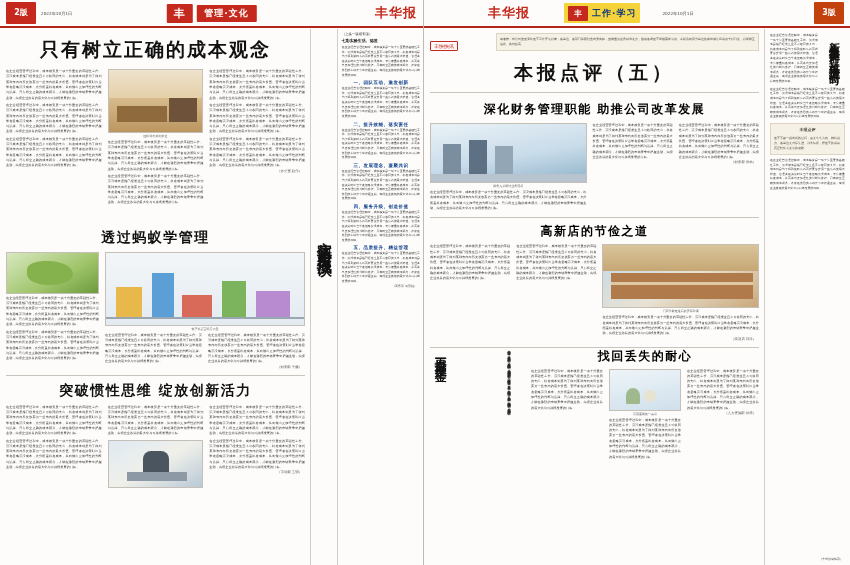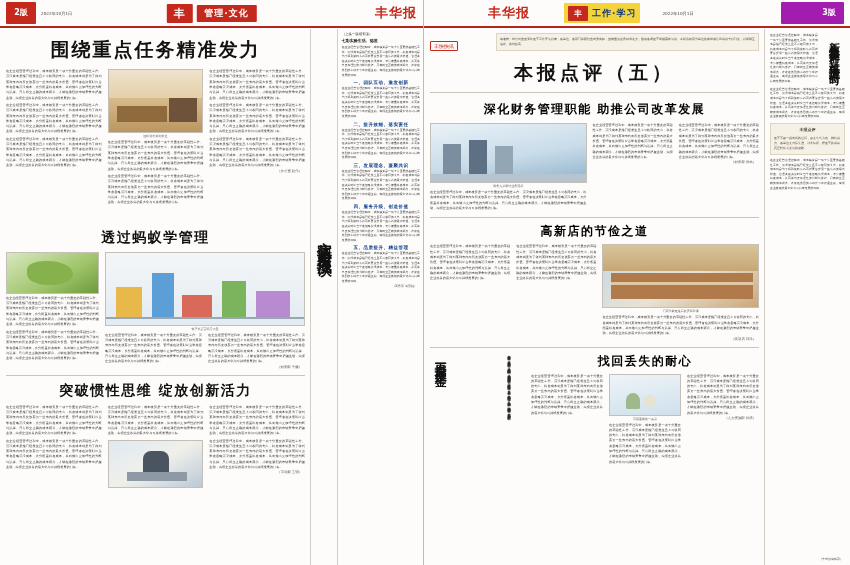--- a/index.html
+++ b/index.html
@@ -47,21 +47,21 @@
     position:relative;
   }
   .pagebadge{
     width:30px;height:22px;background:#c5281c;color:#fff;
     display:flex;align-items:center;justify-content:center;
     font-family:"DejaVu Sans","Liberation Sans",sans-serif;
     font-size:8px;font-weight:bold;line-height:1.05;
     border-radius:1px;text-align:center;
     letter-spacing:0;
   }
-  .pagebadge.red-right{background:#a21caf;padding-left:33px;}
+  .pagebadge.red-right{background:#c2410c;}
   .mast-date{font-size:4.2px;color:#444;margin-left:5px;white-space:nowrap;}
   .mast-center{
     position:absolute;left:50%;transform:translateX(-50%);
     display:flex;align-items:center;gap:4px;
   }
   .logo-box{
     width:26px;height:19px;background:#c5281c;
     display:flex;align-items:center;justify-content:center;
     color:#fff;font-size:11px;font-weight:bold;
     border-radius:1px;
@@ -144,21 +144,21 @@
       </div>
       <div class="mast-right">
         <div class="paper-name">丰华报</div>
       </div>
     </div>
 
     <div style="position:absolute;left:0;top:29px;width:424px;height:536px;display:flex;">
 
       <div style="width:310px;padding:4px 5px 4px 6px;box-sizing:border-box;">
 
-        <div class="h1 h-main" style="padding:4px 0 6px;">围绕重点任务精准发力</div>
+        <div class="h1 h-main" style="padding:4px 0 6px;">只有树立正确的成本观念</div>
 
         <div style="display:flex;gap:6px;">
           <div style="width:98px;">
             <div class="fake-text">在企业经营管理过程中，成本核算是一项十分重要的基础性工作。沉没成本是指已经发生且不可收回的支出，机会成本则是为了得到某种东西而所要放弃另一些东西的最大价值。管理者在决策时应当学会忽略沉没成本，充分衡量机会成本，从而做出更加理性的判断与选择。只有树立正确的成本观念，才能在激烈的市场竞争中把握主动，实现企业效益的最大化与可持续发展的目标。</div>
             <div class="fake-text" style="margin-top:2px;">在企业经营管理过程中，成本核算是一项十分重要的基础性工作。沉没成本是指已经发生且不可收回的支出，机会成本则是为了得到某种东西而所要放弃另一些东西的最大价值。管理者在决策时应当学会忽略沉没成本，充分衡量机会成本，从而做出更加理性的判断与选择。只有树立正确的成本观念，才能在激烈的市场竞争中把握主动，实现企业效益的最大化与可持续发展的目标。</div>
             <div class="fake-text" style="margin-top:2px;">在企业经营管理过程中，成本核算是一项十分重要的基础性工作。沉没成本是指已经发生且不可收回的支出，机会成本则是为了得到某种东西而所要放弃另一些东西的最大价值。管理者在决策时应当学会忽略沉没成本，充分衡量机会成本，从而做出更加理性的判断与选择。只有树立正确的成本观念，才能在激烈的市场竞争中把握主动，实现企业效益的最大化与可持续发展的目标。</div>
           </div>
           <div style="width:98px;">
             <div class="photo grad-d" style="height:62px;">
               <div class="sky" style="background:linear-gradient(180deg,#efe3cd,#e4cfa8);"></div>
@@ -311,21 +311,21 @@
               <div style="position:absolute;left:8px;bottom:8px;width:142px;height:26px;background:#b07a4a;"></div>
               <div style="position:absolute;left:8px;bottom:22px;width:142px;height:3px;background:#e0c9a2;"></div>
             </div>
             <div class="cap">门店节能改造后的卖场环境</div>
             <div class="fake-text" style="margin-top:2px;">在企业经营管理过程中，成本核算是一项十分重要的基础性工作。沉没成本是指已经发生且不可收回的支出，机会成本则是为了得到某种东西而所要放弃另一些东西的最大价值。管理者在决策时应当学会忽略沉没成本，充分衡量机会成本，从而做出更加理性的判断与选择。只有树立正确的成本观念，才能在激烈的市场竞争中把握主动，实现企业效益的最大化与可持续发展的目标。</div>
             <div class="byline">（高新店  刘洋）</div>
           </div>
         </div>
 
         <div class="rule" style="margin:6px 0 0;"></div>
-        <div style="display:flex;gap:20px;margin-top:5px;">
+        <div style="display:flex;gap:20px;">
           <div style="width:30px;display:flex;justify-content:center;">
             <div class="vhead sm">再掘一尺便是金</div>
           </div>
           <div style="width:60px;" class="vtext">在企业经营管理过程中，成本核算是一项十分重要的基础性工作。沉没成本是指已经发生且不可收回的支出，机会成本则是为了得到某种东西而所要放弃另一些东西的最大价值。管理者在决策时应当学会忽略沉没成本，充分衡量机会成本，从而做出更加理性的判断与选择。只有树立正确的成本观念，才能在激烈的市场竞争中把握主动，实现企业效益的最大化与可持续发展的目标。</div>
           <div style="flex:1;">
             <div class="h1 h-sub h-red" style="padding:0 0 4px;font-size:12px;">找回丢失的耐心</div>
             <div style="display:flex;gap:6px;">
               <div style="width:72px;" class="fake-text">在企业经营管理过程中，成本核算是一项十分重要的基础性工作。沉没成本是指已经发生且不可收回的支出，机会成本则是为了得到某种东西而所要放弃另一些东西的最大价值。管理者在决策时应当学会忽略沉没成本，充分衡量机会成本，从而做出更加理性的判断与选择。只有树立正确的成本观念，才能在激烈的市场竞争中把握主动，实现企业效益的最大化与可持续发展的目标。</div>
               <div style="width:72px;">
                 <div class="photo" style="height:40px;background:linear-gradient(170deg,#eef4f8,#cfe0ec);">

